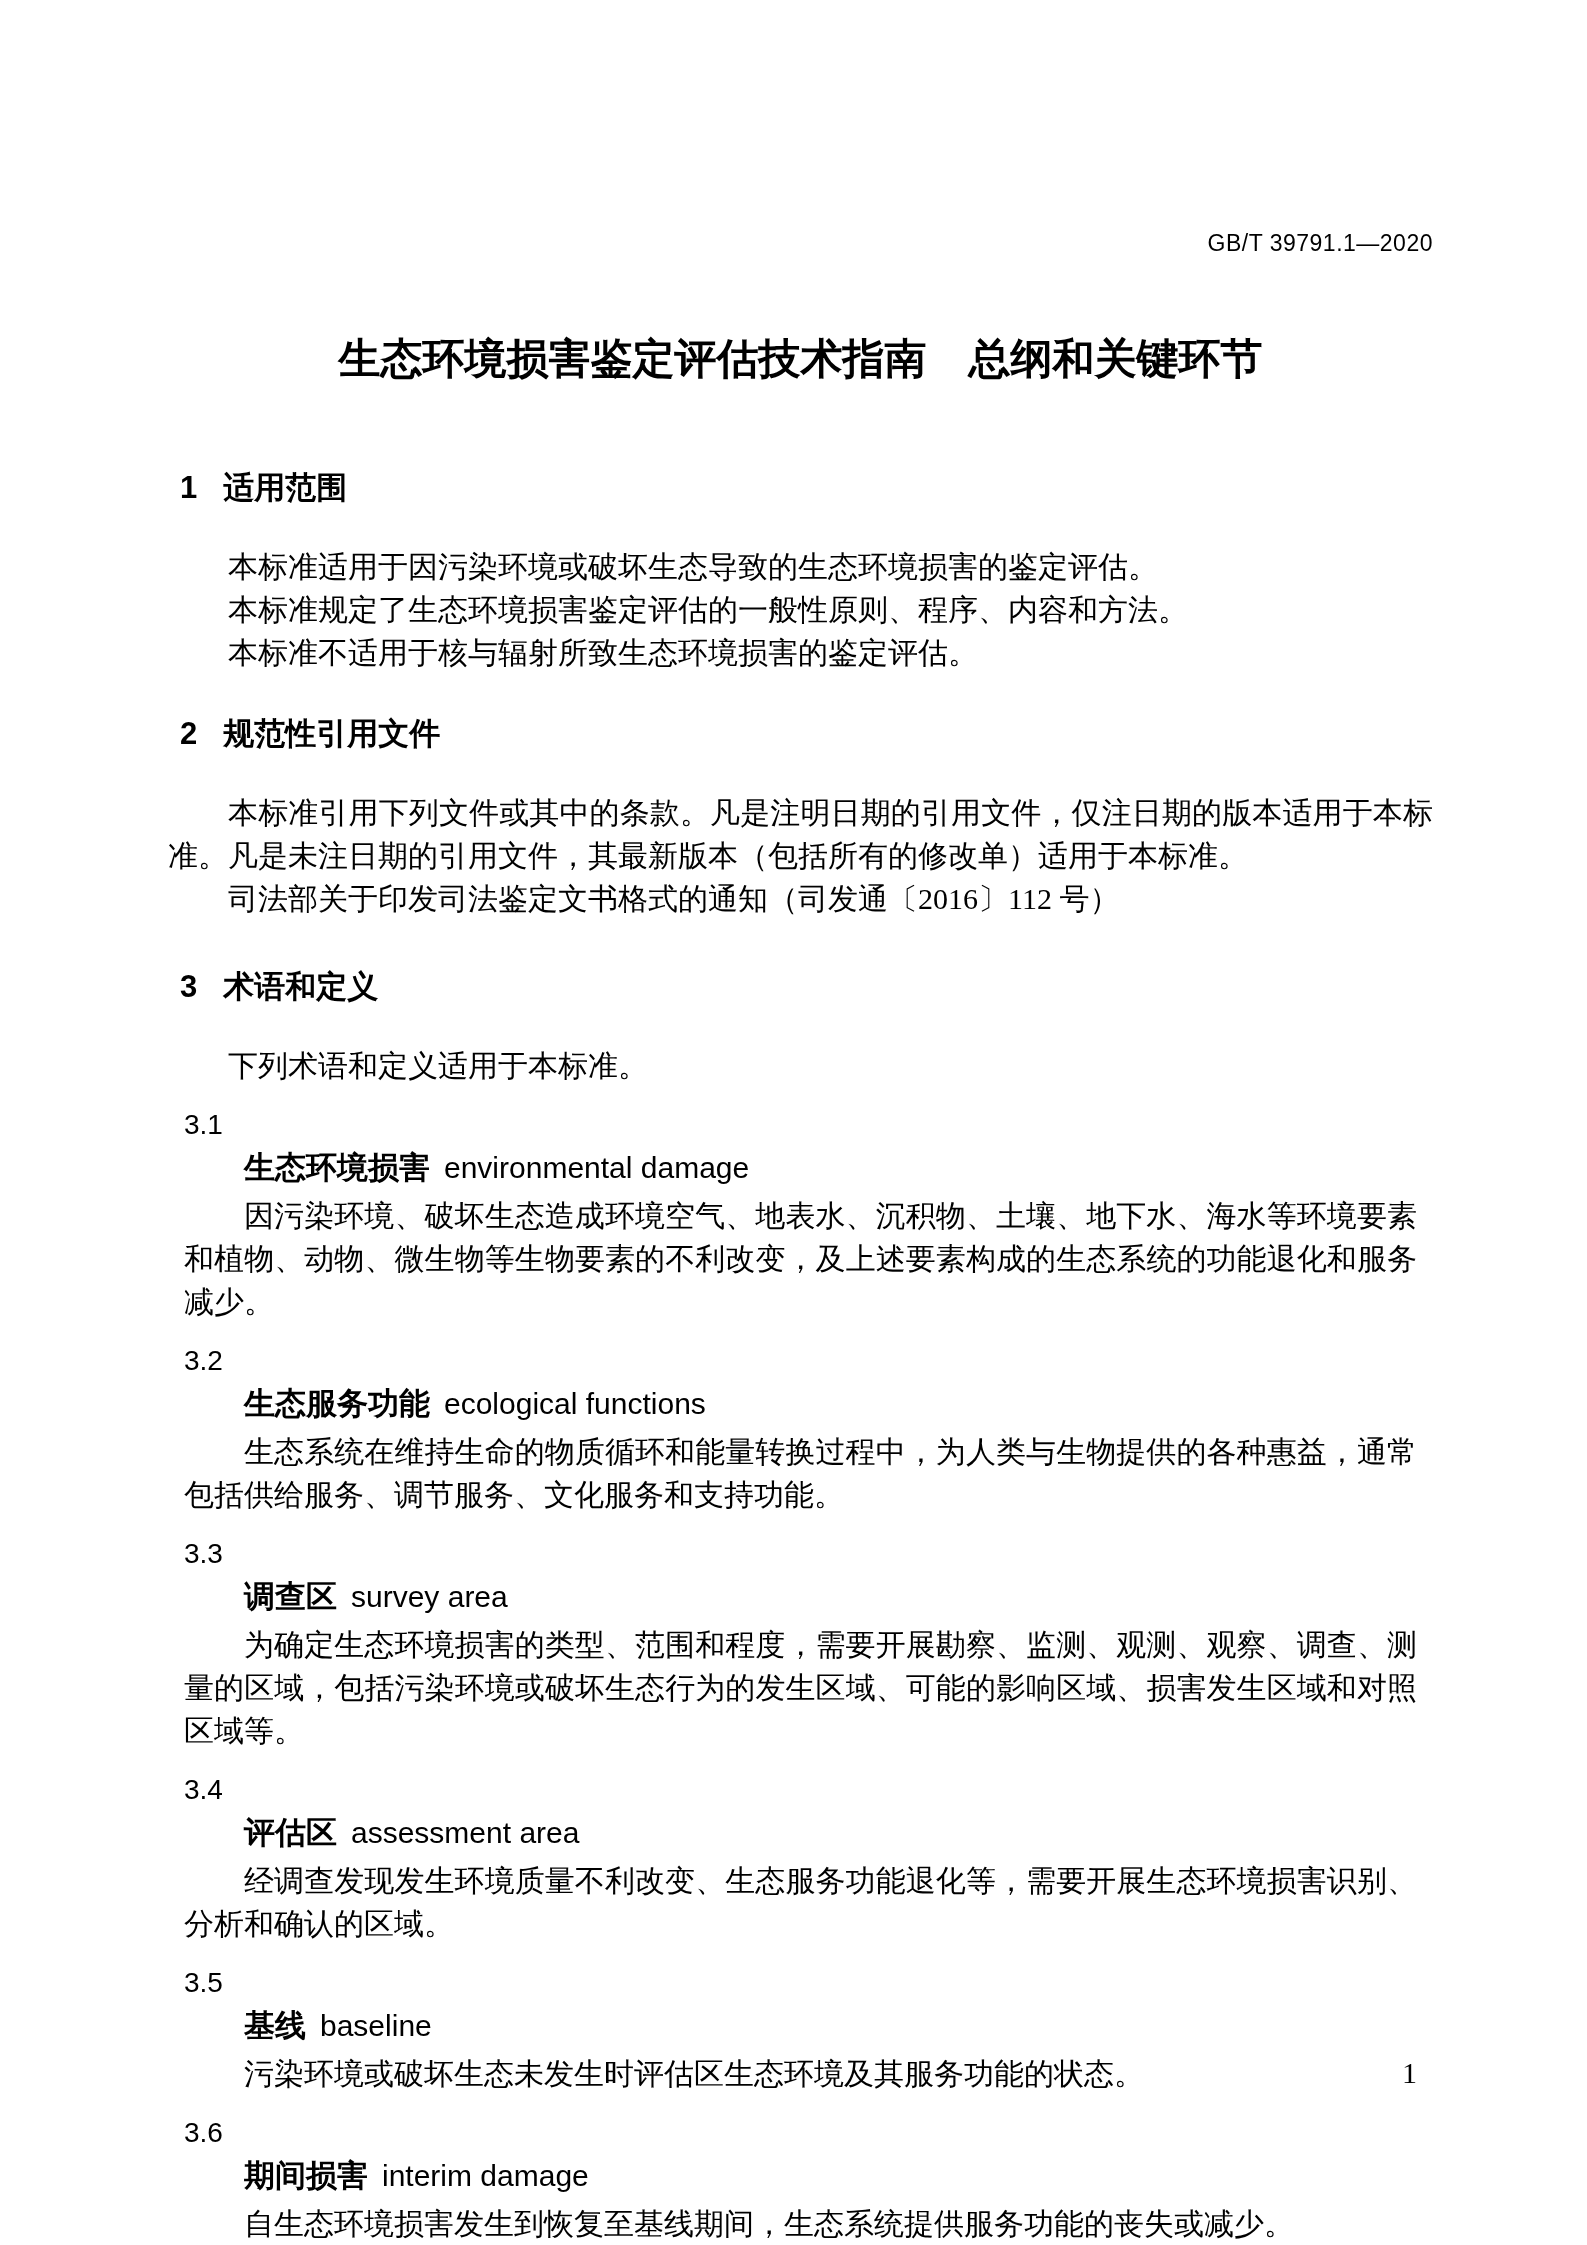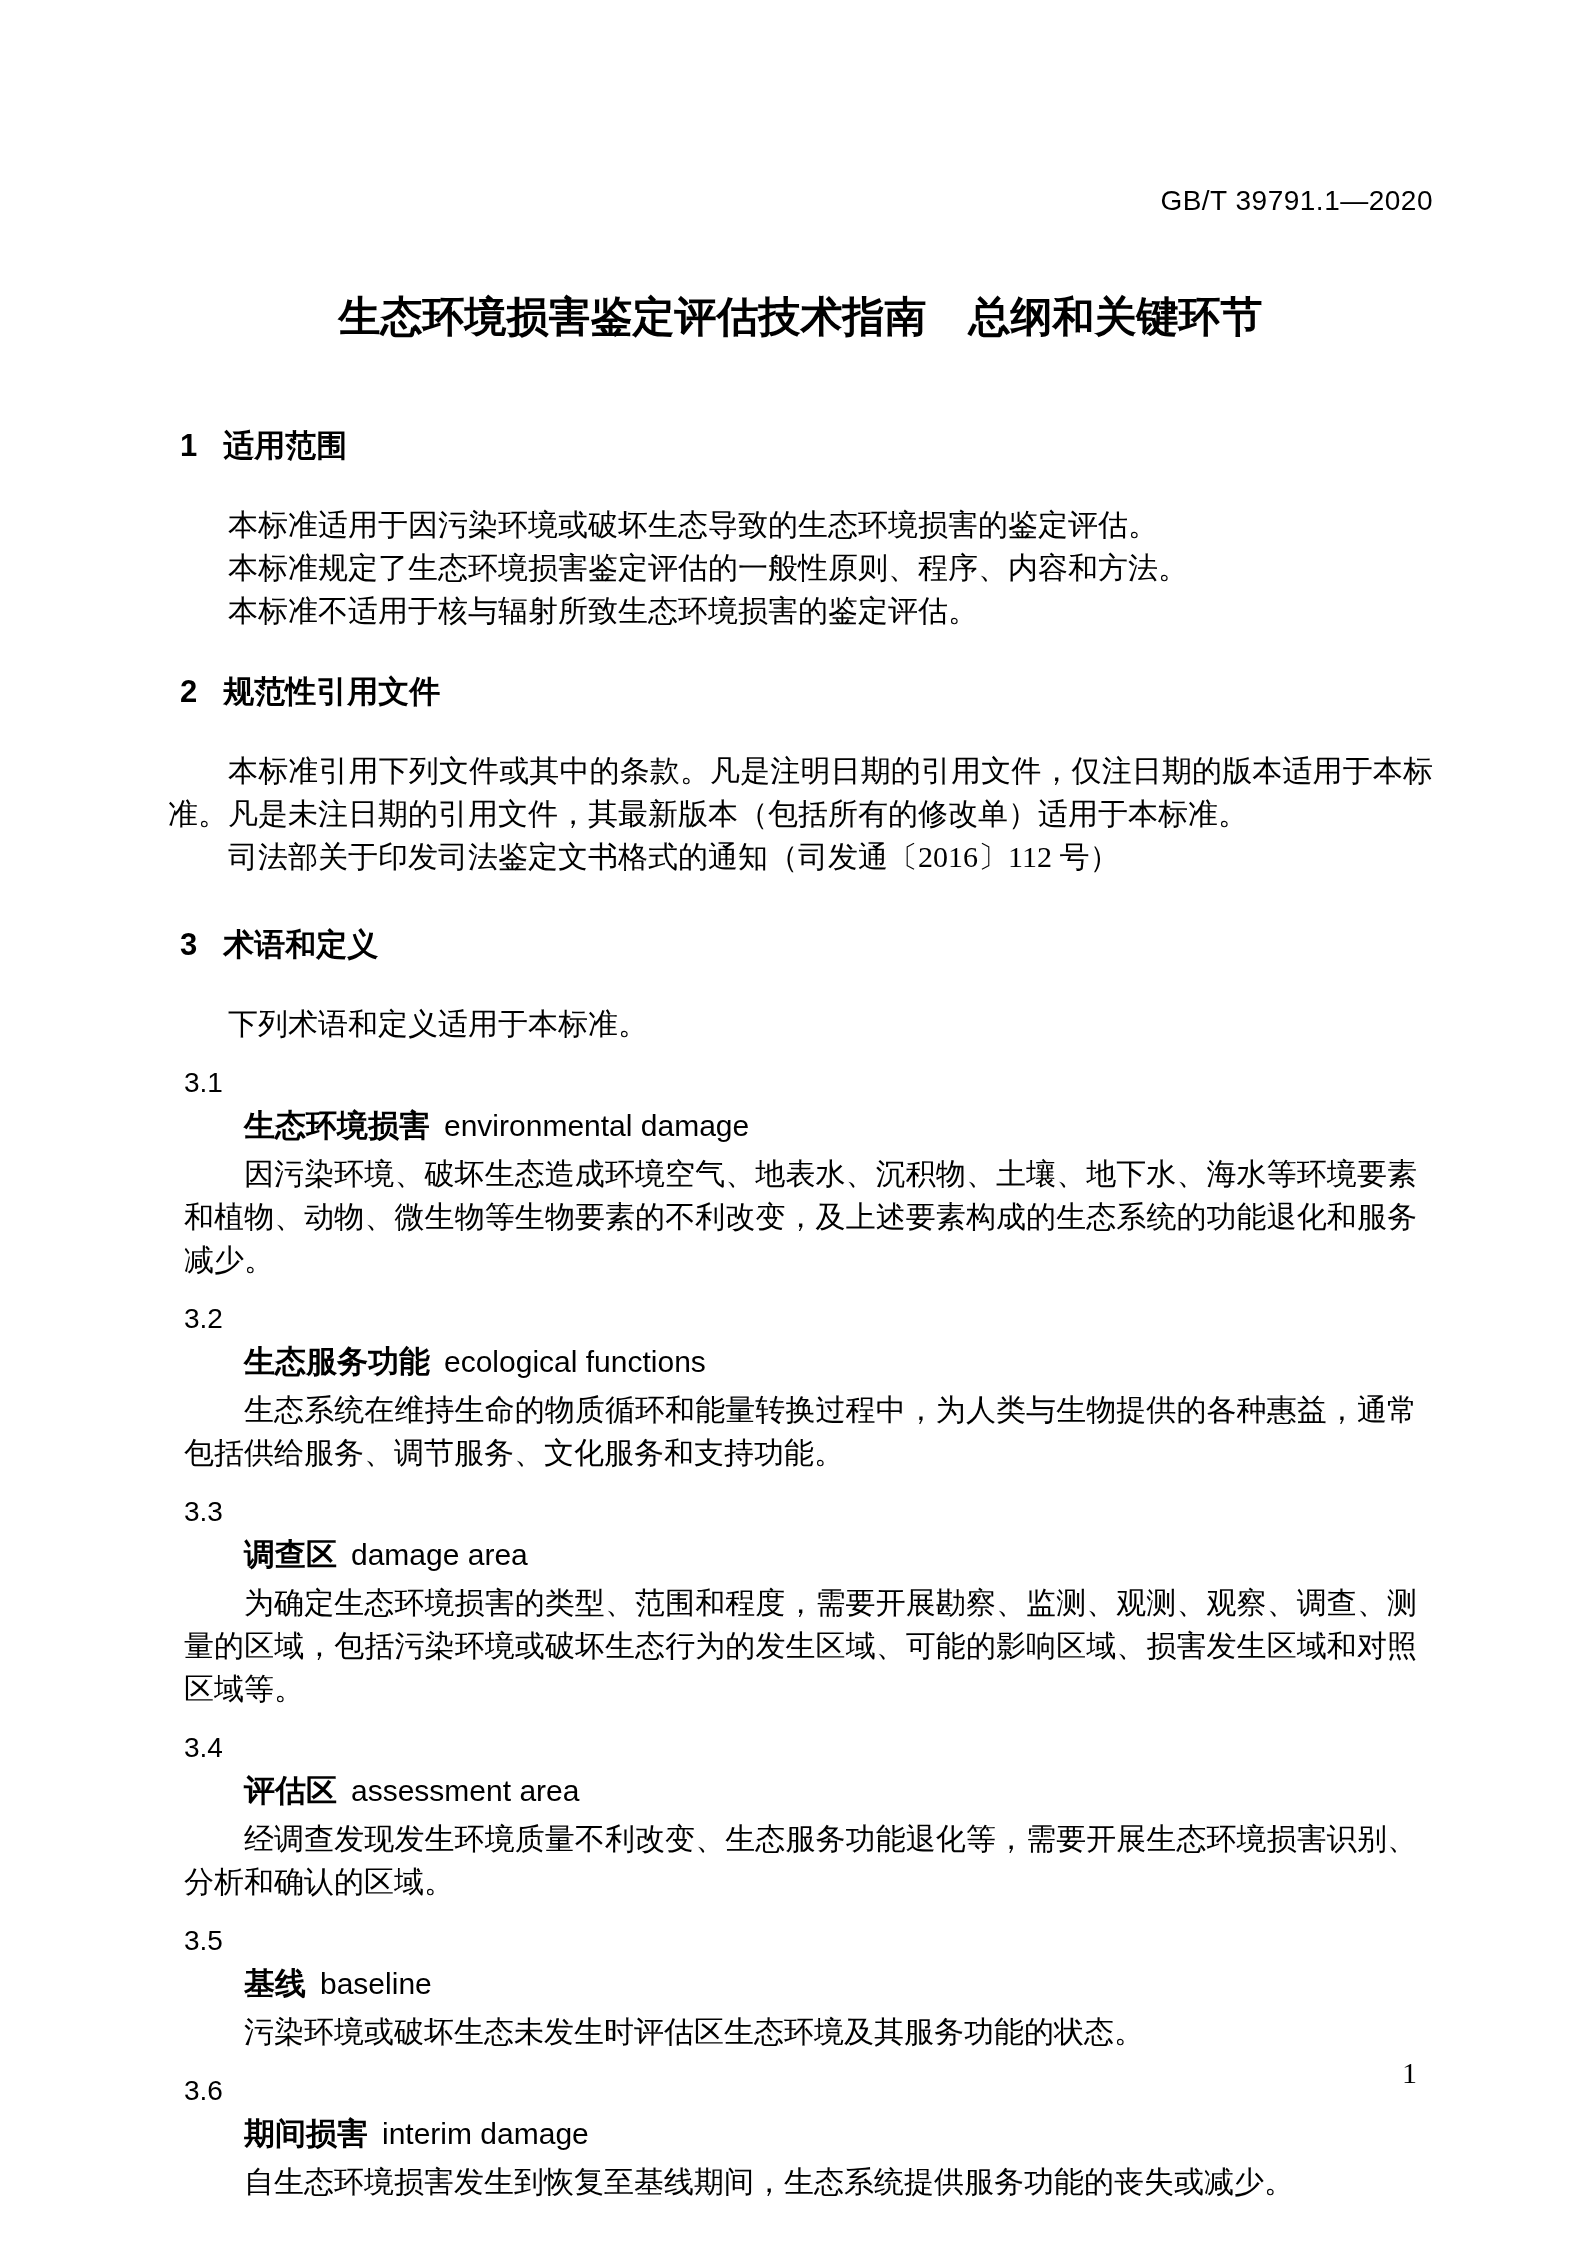--- a/index.html
+++ b/index.html
@@ -11,23 +11,24 @@
     color: #000000;
     box-sizing: border-box;
     padding: 0 154px 0 168px;
     font-family: "Liberation Serif", serif;
     overflow: hidden;
   }
   .doc-number {
     padding-top: 186px;
     text-align: right;
     font-family: "Liberation Sans", sans-serif;
-    font-size: 28px;
+    font-size: 23px;
     line-height: 30px;
     letter-spacing: 0.5px;
+    margin-top: 42px;
   }
   .doc-title {
     margin-top: 69px;
     text-align: center;
     font-family: "Liberation Sans", sans-serif;
     font-weight: bold;
     font-size: 42px;
     line-height: 63px;
   }
   .sec-heading {
@@ -110,21 +111,21 @@
     </div>
 
     <div class="term">
       <div class="term-num">3.2</div>
       <div class="term-title"><span class="term-zh">生态服务功能</span><span class="term-en">ecological functions</span></div>
       <p class="para">生态系统在维持生命的物质循环和能量转换过程中，为人类与生物提供的各种惠益，通常包括供给服务、调节服务、文化服务和支持功能。</p>
     </div>
 
     <div class="term">
       <div class="term-num">3.3</div>
-      <div class="term-title"><span class="term-zh">调查区</span><span class="term-en">damage area</span></div>
+      <div class="term-title"><span class="term-zh">调查区</span><span class="term-en">survey area</span></div>
       <p class="para">为确定生态环境损害的类型、范围和程度，需要开展勘察、监测、观测、观察、调查、测量的区域，包括污染环境或破坏生态行为的发生区域、可能的影响区域、损害发生区域和对照区域等。</p>
     </div>
 
     <div class="term">
       <div class="term-num">3.4</div>
       <div class="term-title"><span class="term-zh">评估区</span><span class="term-en">assessment area</span></div>
       <p class="para">经调查发现发生环境质量不利改变、生态服务功能退化等，需要开展生态环境损害识别、分析和确认的区域。</p>
     </div>
 
     <div class="term">

